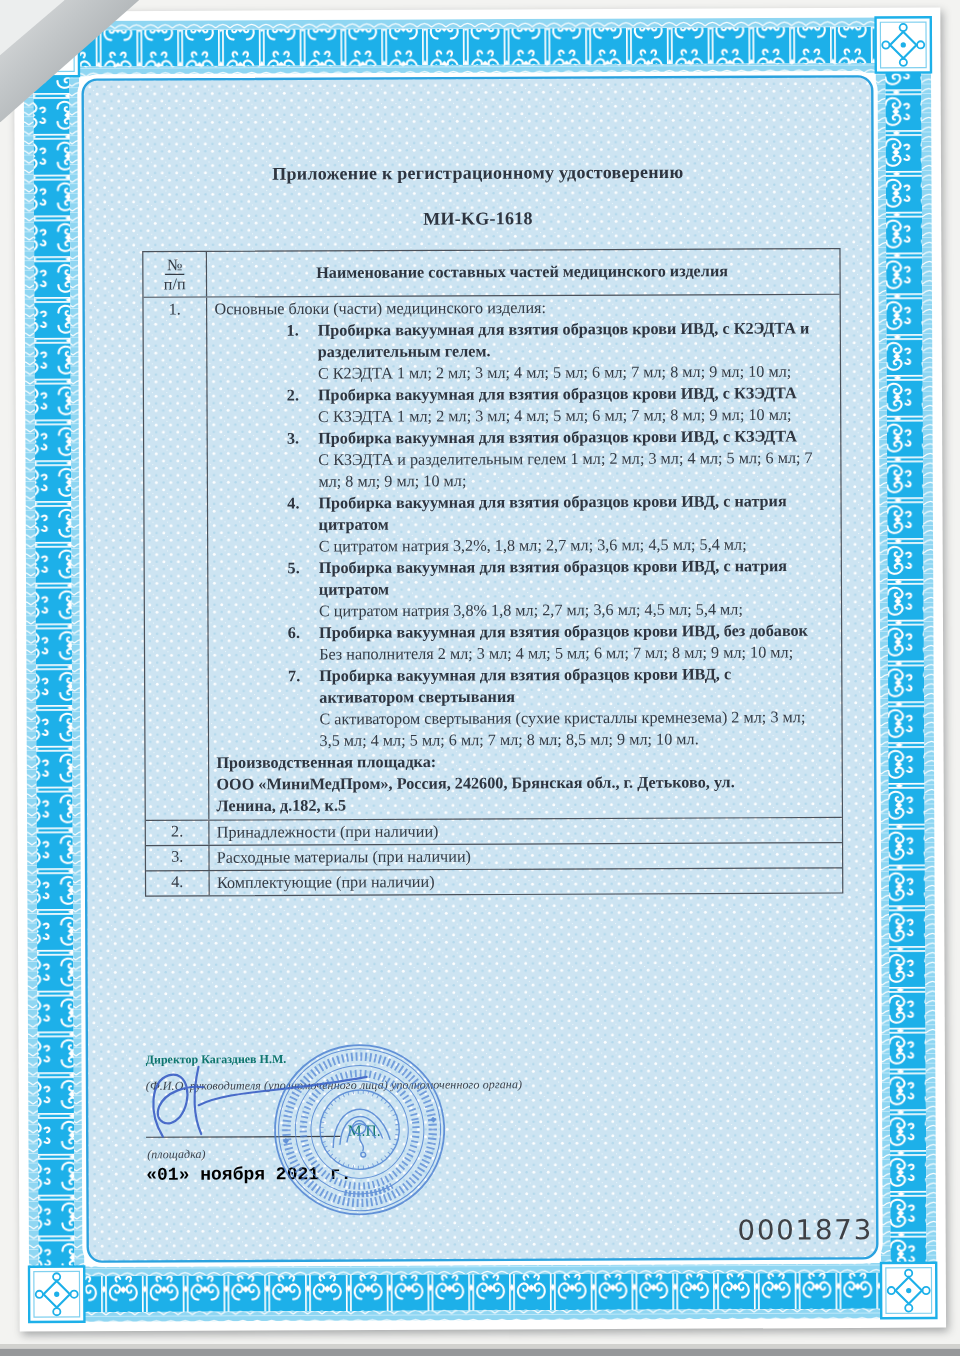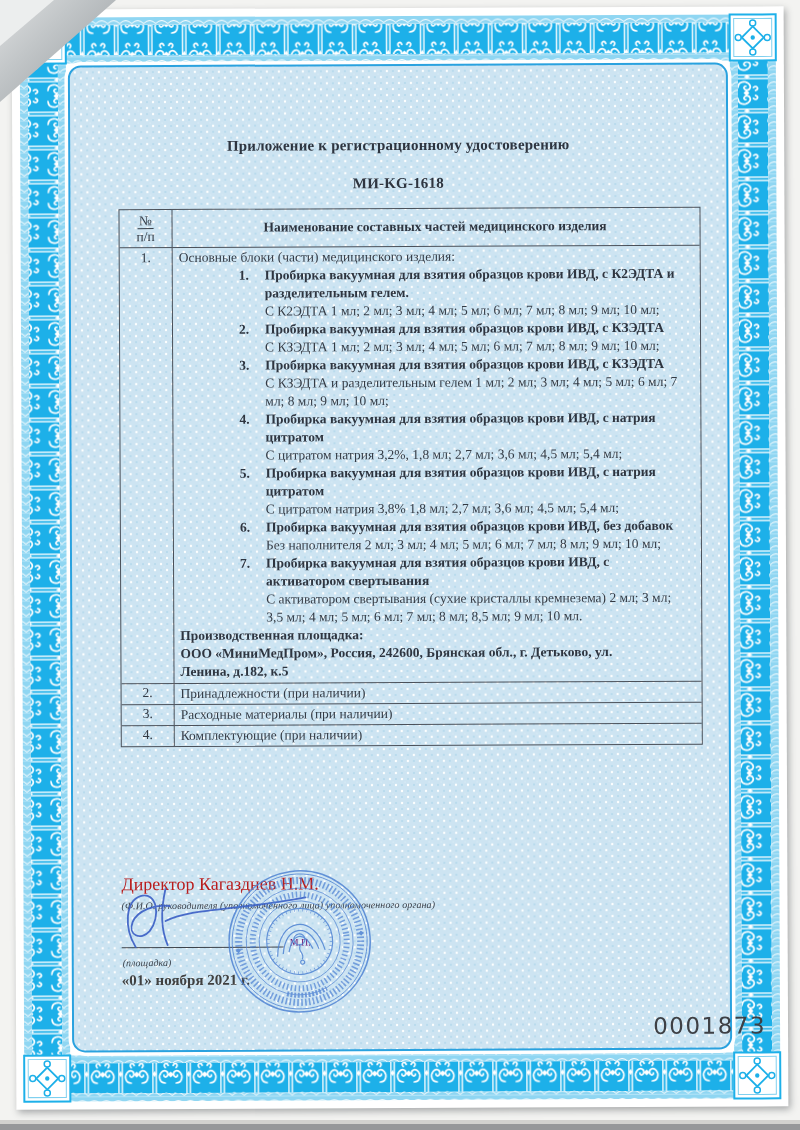--- a/index.html
+++ b/index.html
@@ -53,31 +53,31 @@
   .t-main .c1{padding-top:1px;}
   .t-small .c2{padding-top:1px;padding-bottom:1px;}
   .comp-list{margin:0;padding:0 10px 0 86px;list-style:none;}
   .comp-list li{position:relative;}
   .li-num{position:absolute;left:-26px;width:24px;font-weight:bold;color:#2e3540;}
   .li-title{font-weight:bold;color:#2e3540;}
   .li-spec{display:block;font-weight:normal;}
   .prod{margin:0;font-weight:bold;color:#2e3540;}
   .prod-val{padding-right:56px;}
 
-  .director{position:absolute;left:106px;top:866px;font-weight:normal;font-size:18px;color:#b91c1c;}
+  .director{position:absolute;left:106px;top:866px;font-weight:bold;font-size:10px;color:#0f766e;}
   .fio{position:absolute;left:106px;top:888px;font-style:italic;font-size:10px;color:#3c434d;letter-spacing:.1px;}
   .sig-line{position:absolute;left:106px;top:938px;width:162px;border-bottom:1.2px solid #3c424a;}
-  .mp{position:absolute;left:274px;top:925px;font-size:10px;color:#701a75;}
+  .mp{position:absolute;left:274px;top:925px;font-size:13px;color:#0f766e;}
   .sign-caption{position:absolute;left:107px;top:945px;font-style:italic;font-size:10px;color:#3c434d;}
-  .date{position:absolute;left:106px;top:962px;font-weight:bold;font-size:15px;color:#404040;}
+  .date{position:absolute;left:106px;top:962px;font-weight:bold;font-size:15px;color:#000000;font-family:Liberation Mono, monospace;}
 
   .sig-svg{position:absolute;left:104px;top:872px;z-index:12;pointer-events:none;}
   .stamp-svg{position:absolute;left:211px;top:860px;z-index:13;opacity:.82;pointer-events:none;}
 
-  .serial{position:absolute;left:560px;top:1010px;width:190px;text-align:right;
+  .serial{position:absolute;left:560px;top:1010px;width:190px;text-align:center;
     font-family:"DejaVu Sans",sans-serif;font-size:23px;letter-spacing:1.5px;color:#3e4045;}
 </style>
 </head>
 <body>
 
 <div class="paper">
 
   <svg class="frame" width="772" height="1100" viewBox="0 0 772 1100">
     <defs>
       <pattern id="pOrnH" width="34" height="30" patternUnits="userSpaceOnUse">

